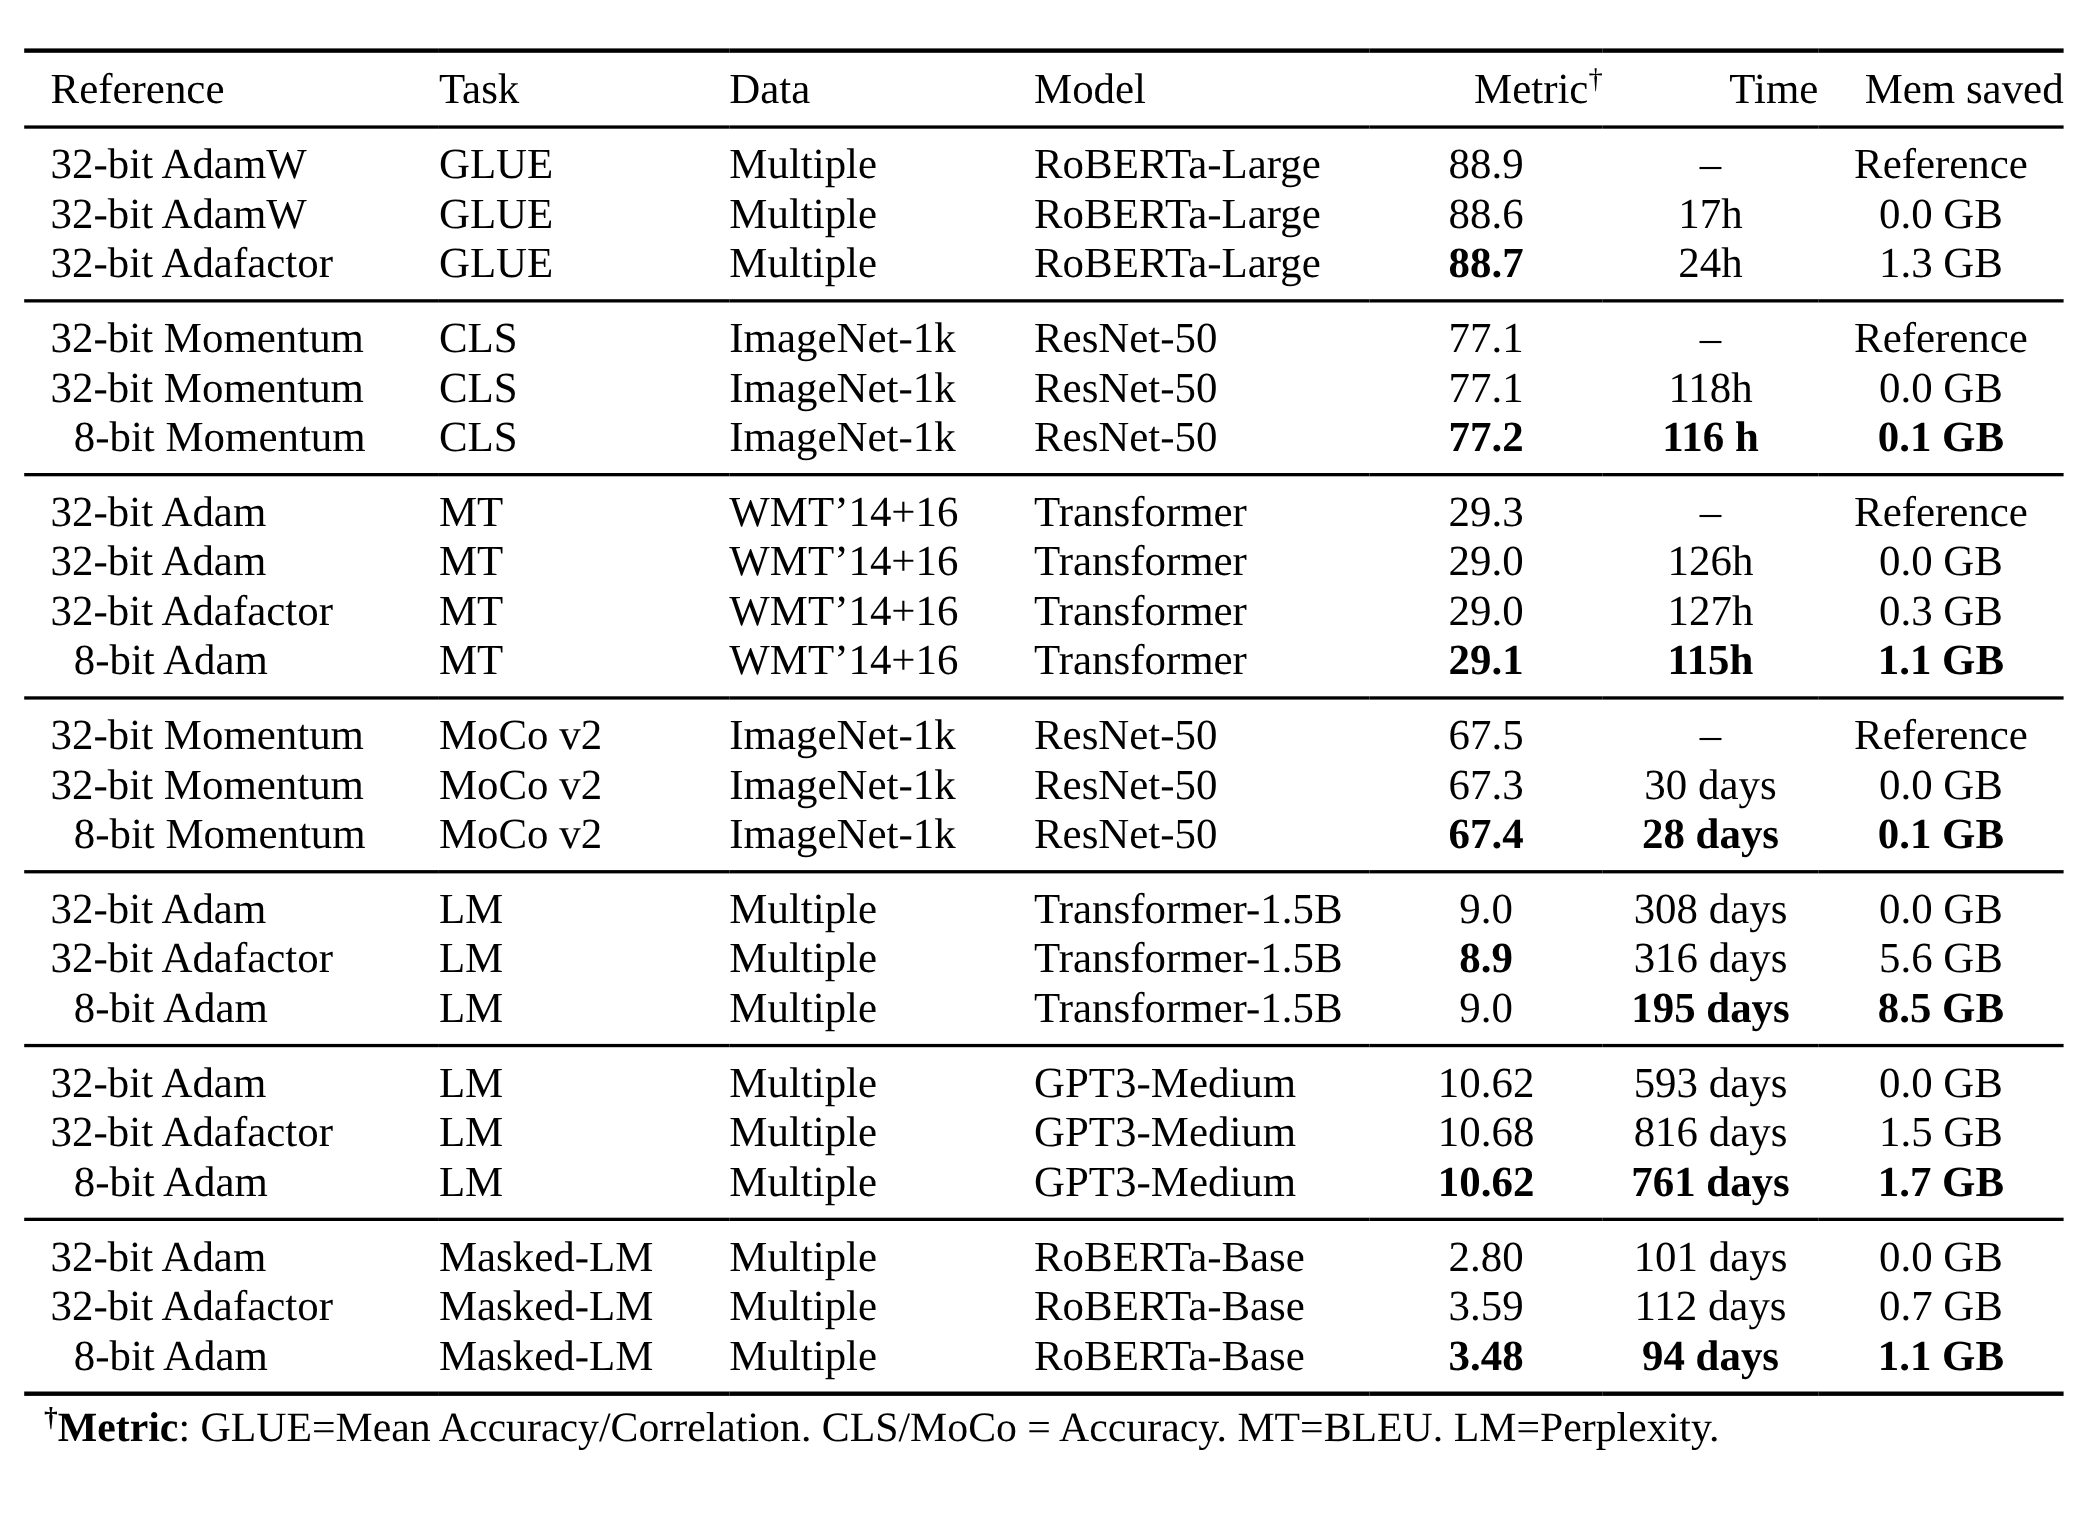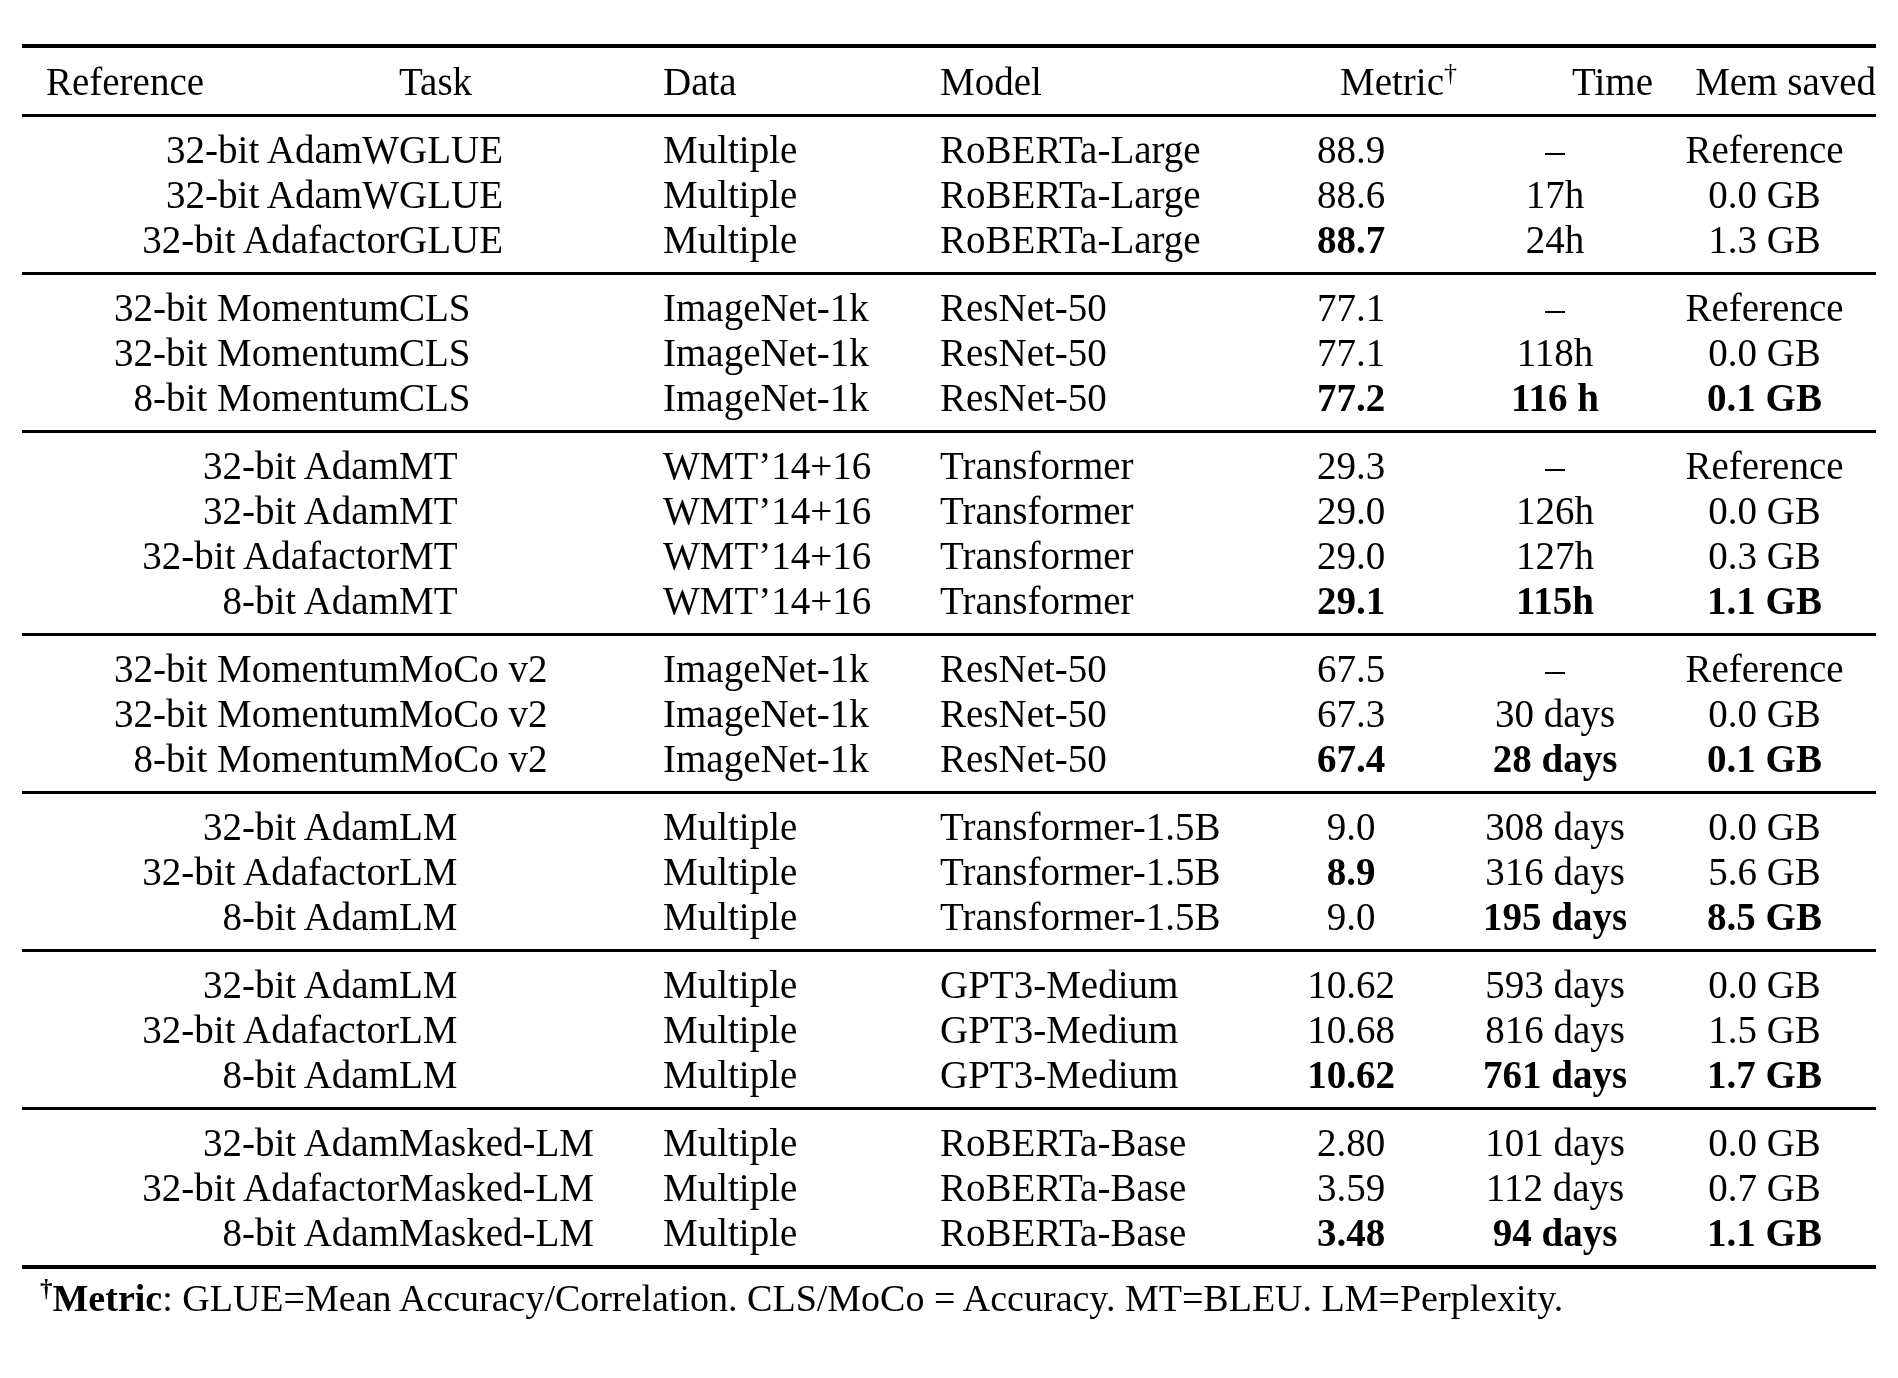--- a/index.html
+++ b/index.html
@@ -52,21 +52,21 @@
   tbody td {
     font-size: 39px;
     line-height: 45px;
     padding: 0;
     white-space: nowrap;
     vertical-align: middle;
   }
   tbody tr:first-child td { padding-top: 10px; }
   tbody tr:last-child td  { padding-bottom: 10px; }
 
-  td.c1 { text-align: right; padding-left: 24px; }
+  td.c1 { text-align: left; padding-left: 24px; }
   td.c1.indent { padding-left: 45px; }
   td.c2, td.c3, td.c4 { text-align: left; }
   td.num { text-align: center; }
   .b { font-weight: bold; }
 
   .footnote {
     margin: 8px 0 12px 40px;
     font-size: 38px;
     line-height: 42px;
     white-space: nowrap;

